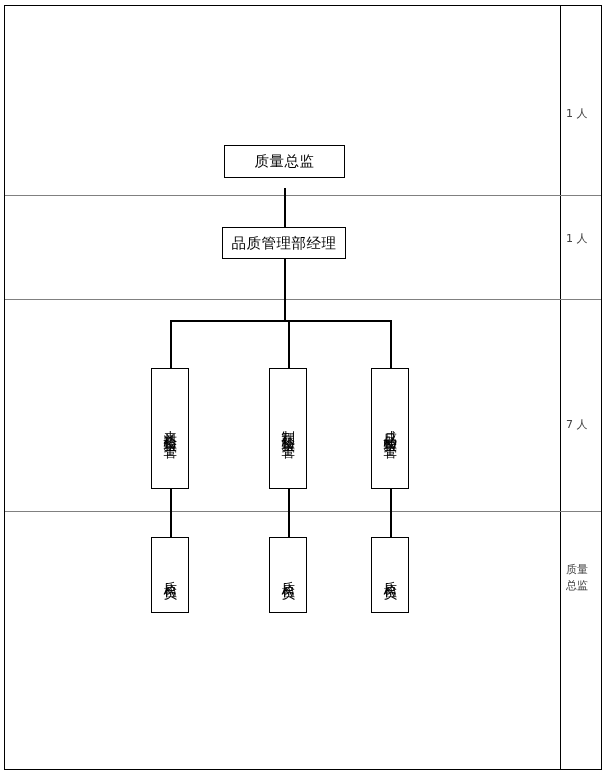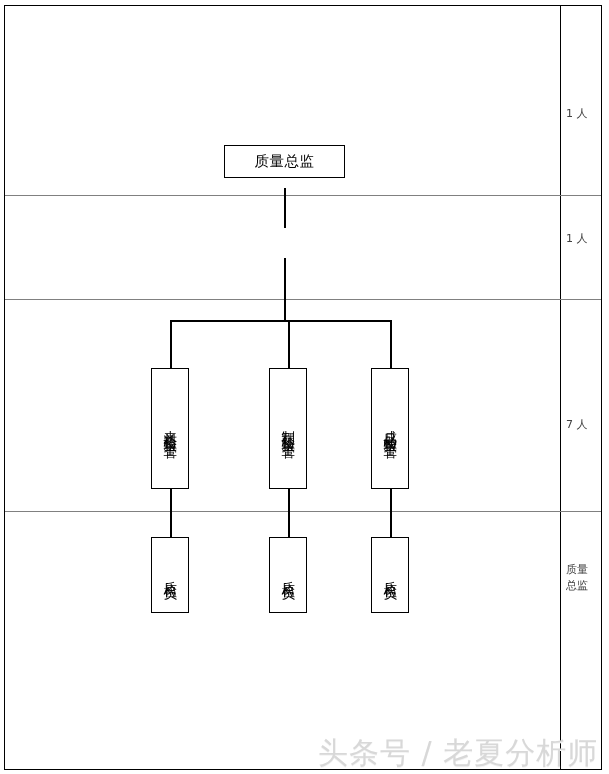--- a/index.html
+++ b/index.html
@@ -165,29 +165,29 @@
   <div class="conn conn-h" id="conn-bus"></div>
   <div class="conn conn-v" id="conn-bus-sup1"></div>
   <div class="conn conn-v" id="conn-bus-sup2"></div>
   <div class="conn conn-v" id="conn-bus-sup3"></div>
   <div class="conn conn-v" id="conn-sup1-insp1"></div>
   <div class="conn conn-v" id="conn-sup2-insp2"></div>
   <div class="conn conn-v" id="conn-sup3-insp3"></div>
 
   <div class="node node-h" id="node-director">质量总监</div>
 
+  <div class="node node-h" id="node-manager">品质管理部经理</div>
 
   <div class="node node-v node-sup" id="node-sup-incoming">来料检验主管</div>
   <div class="node node-v node-sup" id="node-sup-process">制程检验主管</div>
   <div class="node node-v node-sup" id="node-sup-finished">成品检验主管</div>
 
   <div class="node node-v node-insp" id="node-insp-1">质检员</div>
   <div class="node node-v node-insp" id="node-insp-2">质检员</div>
   <div class="node node-v node-insp" id="node-insp-3">质检员</div>
 
   <div class="headcount" id="headcount-director">1 人</div>
   <div class="headcount" id="headcount-manager">1 人</div>
   <div class="headcount" id="headcount-sup">7 人</div>
   <div class="headcount" id="headcount-insp">质量总监</div>
 
-  <div id="watermark">头条号 / 老夏分析师</div>
 
 </div>
 
 </body></html>

